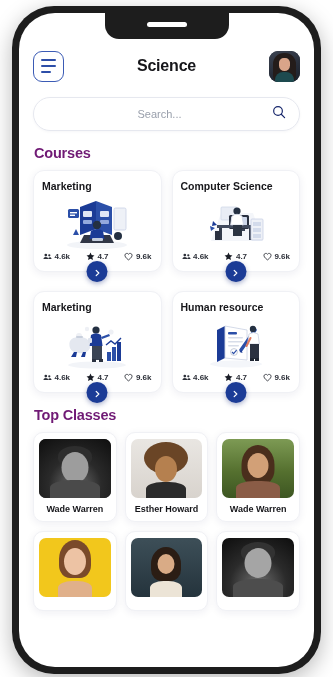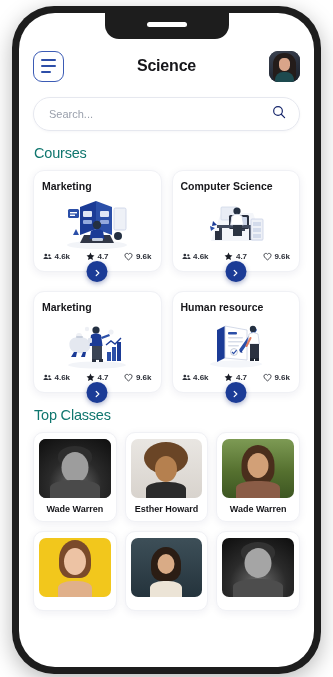--- a/index.html
+++ b/index.html
@@ -152,28 +152,29 @@
     box-shadow: 0 1px 3px rgba(20,30,70,0.04);
   }
   .search-input {
     flex: 1;
     border: none;
     outline: none;
     font-size: 11px;
     color: #8a8f9c;
     font-family: "Liberation Sans", sans-serif;
     background: transparent;
+    text-align: center;
   }
   .search-input::placeholder { color: #9aa0ac; }
 
   
   .section-title {
     font-size: 14.5px;
-    font-weight: normal;
-    color: #0f766e;
+    font-weight: bold;
+    color: #701a75;
     margin: 14px 0 9px 1px;
     letter-spacing: -0.2px;
   }
 
   
   .course-grid {
     display: grid;
     grid-template-columns: 1fr 1fr;
     gap: 10px;
     row-gap: 19px;

